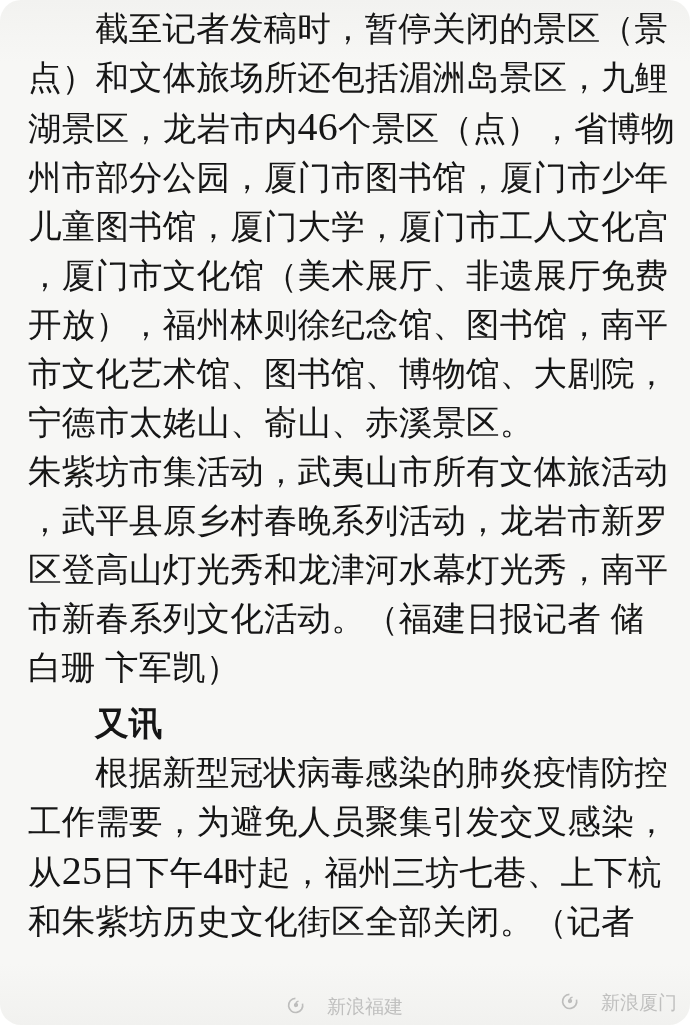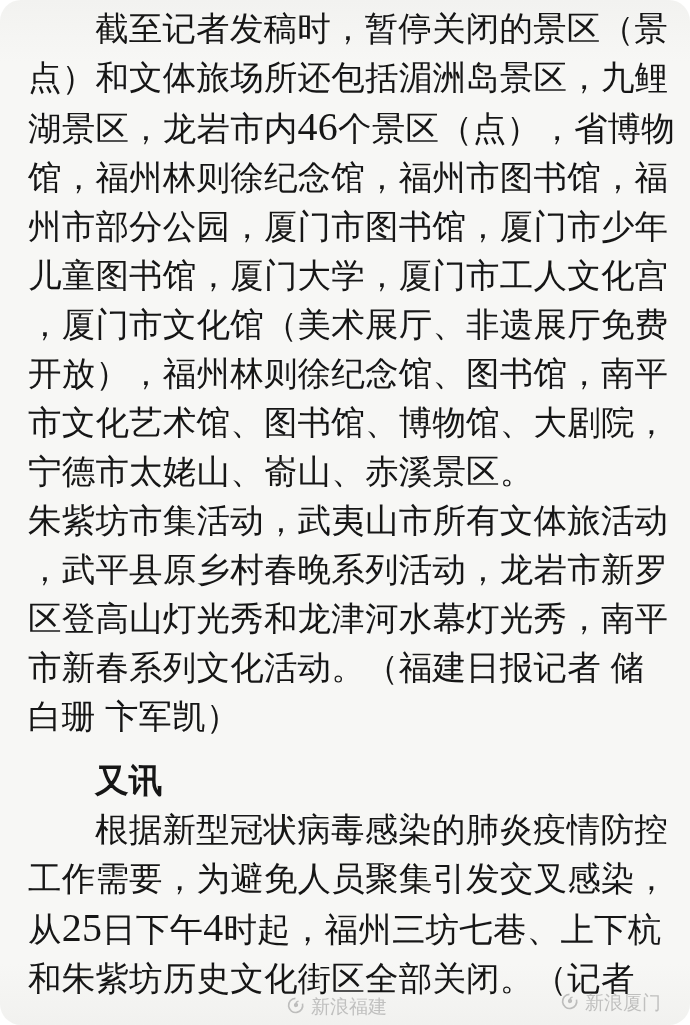--- a/index.html
+++ b/index.html
@@ -29,31 +29,31 @@
     letter-spacing: 0.2px;
     font-weight: 500;
   }
   .indent {
     padding-left: 67px;
   }
   .bold {
     font-weight: bold;
   }
   .sp-before {
-    margin-top: 15px;
+    margin-top: 7px;
   }
   .num {
     font-family: "Liberation Serif", "DejaVu Serif", serif;
     font-size: 40px;
   }
   .watermark {
     position: absolute;
     display: flex;
     align-items: center;
-    gap: 5px;
+    gap: 21px;
     color: rgba(150,150,150,0.55);
     font-size: 19px;
     white-space: nowrap;
     pointer-events: none;
   }
   .watermark svg {
     opacity: 0.6;
     transform: rotate(-12deg);
   }
   .wm-center { left: 286px; top: 994px; }
@@ -63,21 +63,20 @@
 <body>
 
 <div class="screen">
   <div class="article">
 
     <div class="line indent">截至记者发稿时，暂停关闭的景区（景</div>
     <div class="line">点）和文体旅场所还包括湄洲岛景区，九鲤</div>
 
     <div class="line"><span>湖景区，龙岩市内</span><span class="num">46</span><span>个景区（点），省博物</span></div>
 
-    <div class="line">馆，福州林则徐纪念馆，福州市图书馆，福</div>
     <div class="line">州市部分公园，厦门市图书馆，厦门市少年</div>
     <div class="line">儿童图书馆，厦门大学，厦门市工人文化宫</div>
     <div class="line">，厦门市文化馆（美术展厅、非遗展厅免费</div>
     <div class="line">开放），福州林则徐纪念馆、图书馆，南平</div>
     <div class="line">市文化艺术馆、图书馆、博物馆、大剧院，</div>
     <div class="line">宁德市太姥山、嵛山、赤溪景区。</div>
 
     <div class="line">朱紫坊市集活动，武夷山市所有文体旅活动</div>
     <div class="line">，武平县原乡村春晚系列活动，龙岩市新罗</div>
     <div class="line">区登高山灯光秀和龙津河水幕灯光秀，南平</div>

